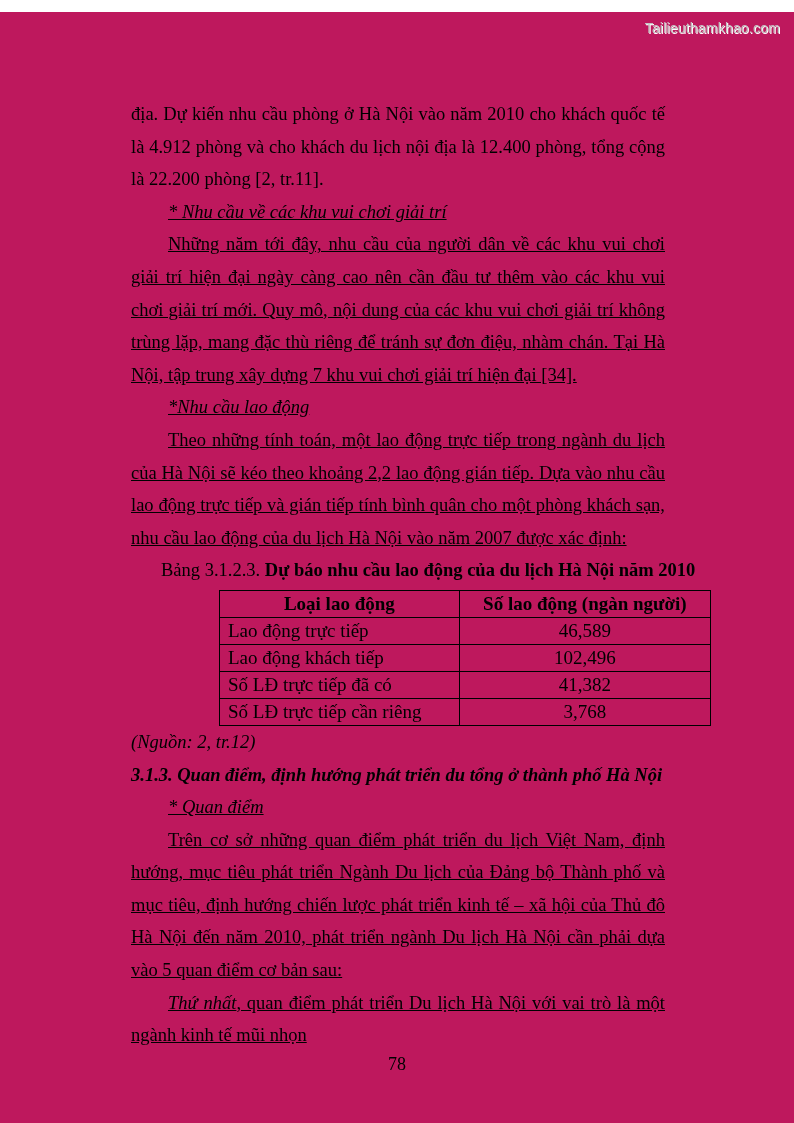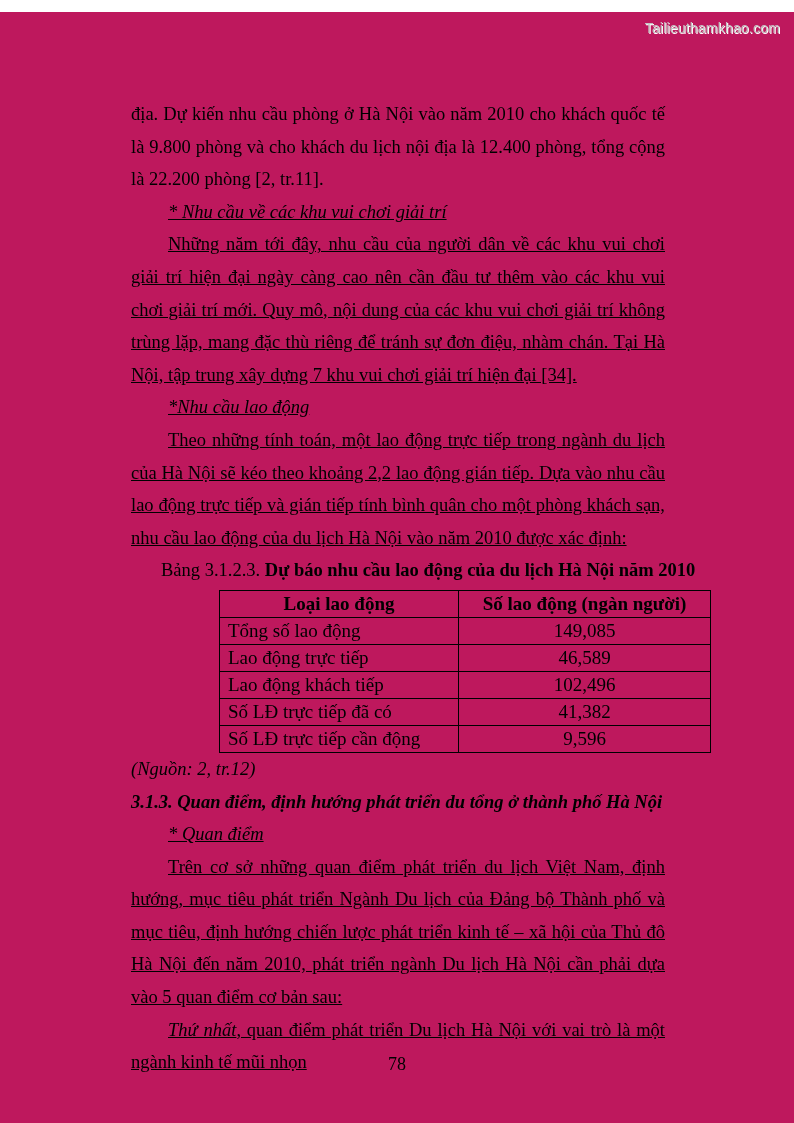--- a/index.html
+++ b/index.html
@@ -83,61 +83,57 @@
 </style>
 </head>
 <body>
 
 <div class="page">
 
   <div class="watermark">Tailieuthamkhao.com</div>
 
   <div class="content">
 
-    <p class="body">địa. Dự kiến nhu cầu phòng ở Hà Nội vào năm 2010 cho khách quốc tế là 9.800 phòng và cho khách du lịch nội địa là 12.400 phòng, tổng cộng là 22.200 phòng [2, tr.11].</p>
+    <p class="body">địa. Dự kiến nhu cầu phòng ở Hà Nội vào năm 2010 cho khách quốc tế là 4.912 phòng và cho khách du lịch nội địa là 12.400 phòng, tổng cộng là 22.200 phòng [2, tr.11].</p>
 
     <p class="indent ital">* Nhu cầu về các khu vui chơi giải trí</p>
 
     <p class="indent">Những năm tới đây, nhu cầu của người dân về các khu vui chơi giải trí hiện đại ngày càng cao nên cần đầu tư thêm vào các khu vui chơi giải trí mới. Quy mô, nội dung của các khu vui chơi giải trí không trùng lặp, mang đặc thù riêng để tránh sự đơn điệu, nhàm chán. Tại Hà Nội, tập trung xây dựng 7 khu vui chơi giải trí hiện đại [34].</p>
 
     <p class="indent ital">*Nhu cầu lao động</p>
 
-    <p class="indent">Theo những tính toán, một lao động trực tiếp trong ngành du lịch của Hà Nội sẽ kéo theo khoảng 2,2 lao động gián tiếp. Dựa vào nhu cầu lao động trực tiếp và gián tiếp tính bình quân cho một phòng khách sạn, nhu cầu lao động của du lịch Hà Nội vào năm 2010 được xác định:</p>
+    <p class="indent">Theo những tính toán, một lao động trực tiếp trong ngành du lịch của Hà Nội sẽ kéo theo khoảng 2,2 lao động gián tiếp. Dựa vào nhu cầu lao động trực tiếp và gián tiếp tính bình quân cho một phòng khách sạn, nhu cầu lao động của du lịch Hà Nội vào năm 2007 được xác định:</p>
 
     <p class="caption">
       <span>Bảng 3.1.2.3. </span><b>Dự báo nhu cầu lao động của du lịch Hà Nội năm 2010</b>
     </p>
 
     <table class="datatable">
       <thead>
         <tr>
           <th>Loại lao động</th>
           <th>Số lao động (ngàn người)</th>
         </tr>
       </thead>
       <tbody>
         <tr>
-          <td class="label-cell">Tổng số lao động</td>
-          <td class="value-cell">149,085</td>
-        </tr>
-        <tr>
           <td class="label-cell">Lao động trực tiếp</td>
           <td class="value-cell">46,589</td>
         </tr>
         <tr>
           <td class="label-cell">Lao động khách tiếp</td>
           <td class="value-cell">102,496</td>
         </tr>
         <tr>
           <td class="label-cell">Số LĐ trực tiếp đã có</td>
           <td class="value-cell">41,382</td>
         </tr>
         <tr>
-          <td class="label-cell">Số LĐ trực tiếp cần động</td>
-          <td class="value-cell">9,596</td>
+          <td class="label-cell">Số LĐ trực tiếp cần riêng</td>
+          <td class="value-cell">3,768</td>
         </tr>
       </tbody>
     </table>
 
     <p class="src-note">(Nguồn: 2, tr.12)</p>
 
     <p class="heading-313">3.1.3. Quan điểm, định hướng phát triển du tổng ở thành phố Hà Nội</p>
 
     <p class="indent ital">* Quan điểm</p>
 

